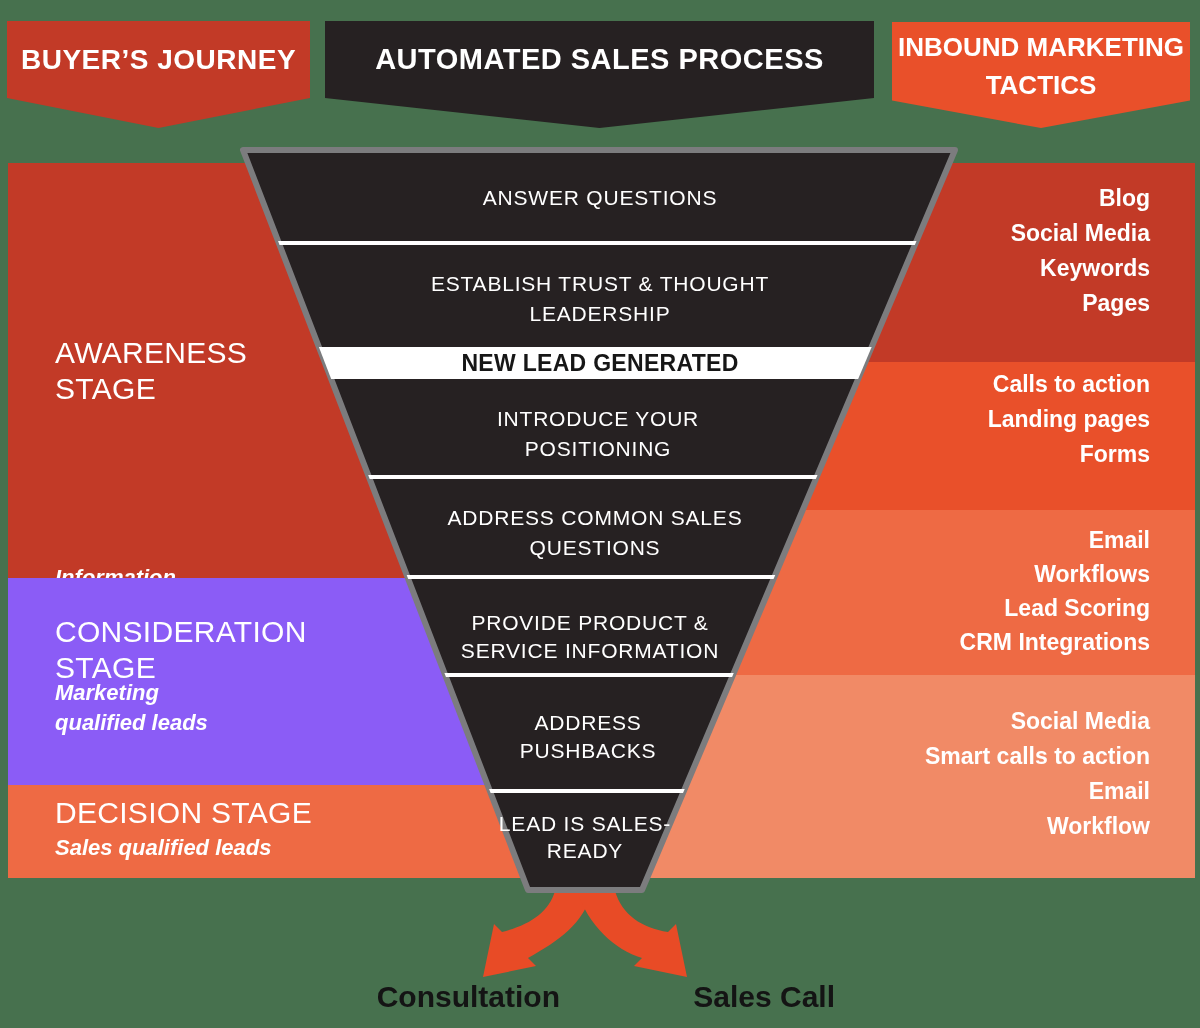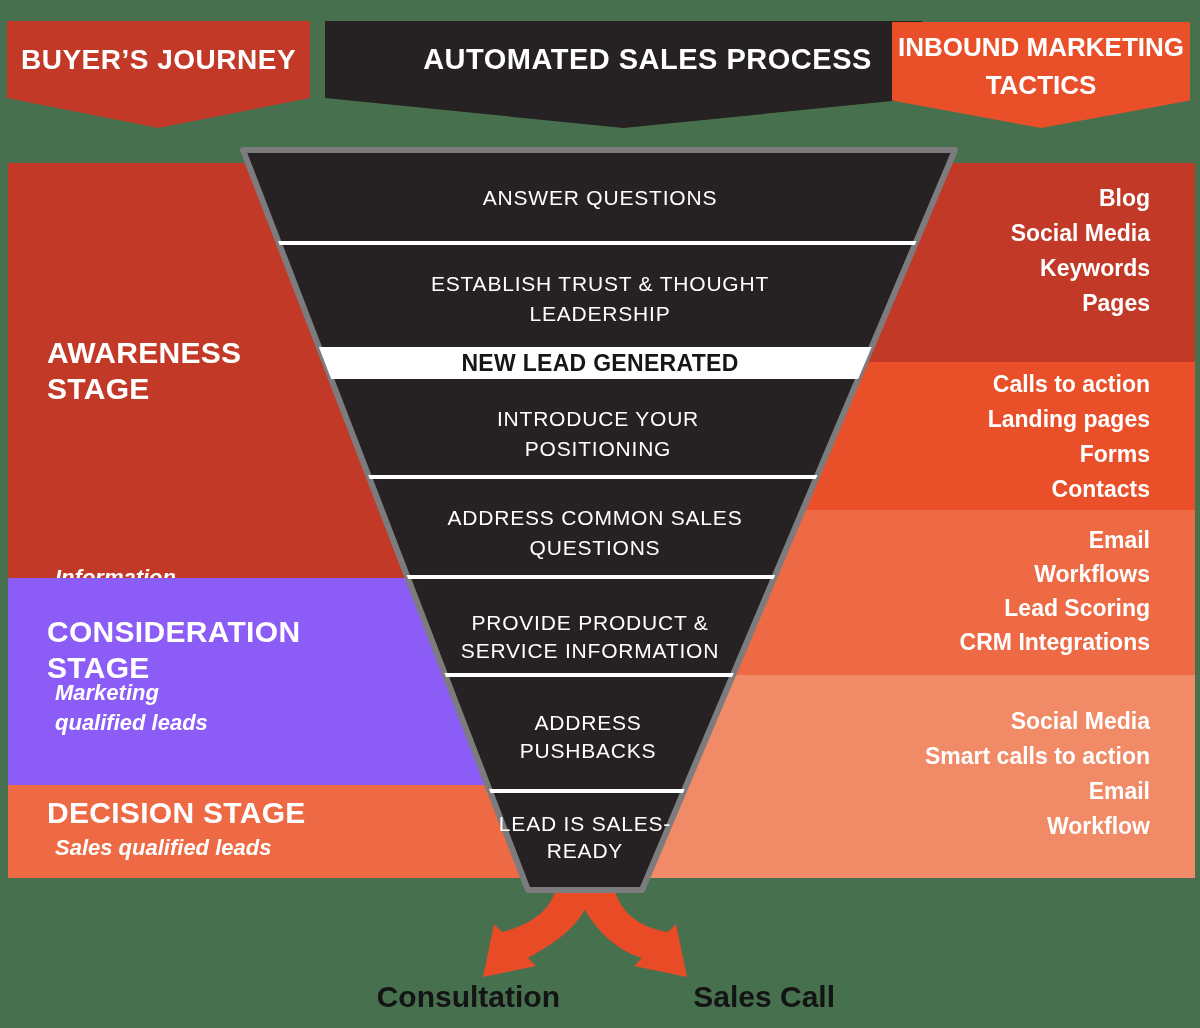--- a/index.html
+++ b/index.html
@@ -11,33 +11,33 @@
   
   .banner{position:absolute;color:#fff;text-align:center;font-weight:bold;}
   .banner-left{
     left:7px;top:21px;width:303px;height:107px;background:#c23a27;
     clip-path:polygon(0 0,100% 0,100% 72%,50% 100%,0 72%);
     font-size:28px;line-height:77px;letter-spacing:.5px;
   }
   .banner-center{
     left:325px;top:21px;width:549px;height:107px;background:#262122;
     clip-path:polygon(0 0,100% 0,100% 72%,50% 100%,0 72%);
-    font-size:29px;line-height:77px;letter-spacing:.5px;padding-left:48px;
+    font-size:29px;line-height:77px;letter-spacing:.5px;
   }
   .banner-right{
     left:892px;top:22px;width:298px;height:106px;background:#e9502a;
     clip-path:polygon(0 0,100% 0,100% 74%,50% 100%,0 74%);
     font-size:26px;line-height:38px;padding-top:6px;box-sizing:border-box;text-align:center;
   }
   
   .stage{position:absolute;left:8px;width:592px;color:#fff;}
   .stage-awareness{top:163px;height:415px;background:#c23a27;}
   .stage-consideration{top:578px;height:207px;background:#8b5cf6;}
   .stage-decision{top:785px;height:93px;background:#ee6a44;}
-  .stage-title{position:absolute;left:39px;font-weight:bold;font-size:30px;line-height:36px;letter-spacing:.3px;}
+  .stage-title{position:absolute;left:47px;font-weight:normal;font-size:30px;line-height:36px;letter-spacing:.3px;}
   .stage-sub{position:absolute;left:47px;font-weight:bold;font-style:italic;font-size:22px;line-height:30px;}
   .stage-awareness .stage-title{top:172px;}
   .stage-awareness .stage-sub{top:400px;}
   .stage-consideration .stage-title{top:36px;}
   .stage-consideration .stage-sub{top:100px;}
   .stage-decision .stage-title{top:10px;}
   .stage-decision .stage-sub{top:48px;}
   
   .tactics{position:absolute;left:600px;width:595px;color:#fff;box-sizing:border-box;
     padding-right:45px;text-align:right;font-weight:bold;font-size:23px;}
@@ -97,21 +97,20 @@
   <div class="tactics tactics-1">
     <div class="item">Blog</div>
     <div class="item">Social Media</div>
     <div class="item">Keywords</div>
     <div class="item">Pages</div>
   </div>
   <div class="tactics tactics-2">
     <div class="item">Calls to action</div>
     <div class="item">Landing pages</div>
     <div class="item">Forms</div>
-    <div class="item">Contacts</div>
   </div>
   <div class="tactics tactics-3">
     <div class="item">Email</div>
     <div class="item">Workflows</div>
     <div class="item">Lead Scoring</div>
     <div class="item">CRM Integrations</div>
   </div>
   <div class="tactics tactics-4">
     <div class="item">Social Media</div>
     <div class="item">Smart calls to action</div>

